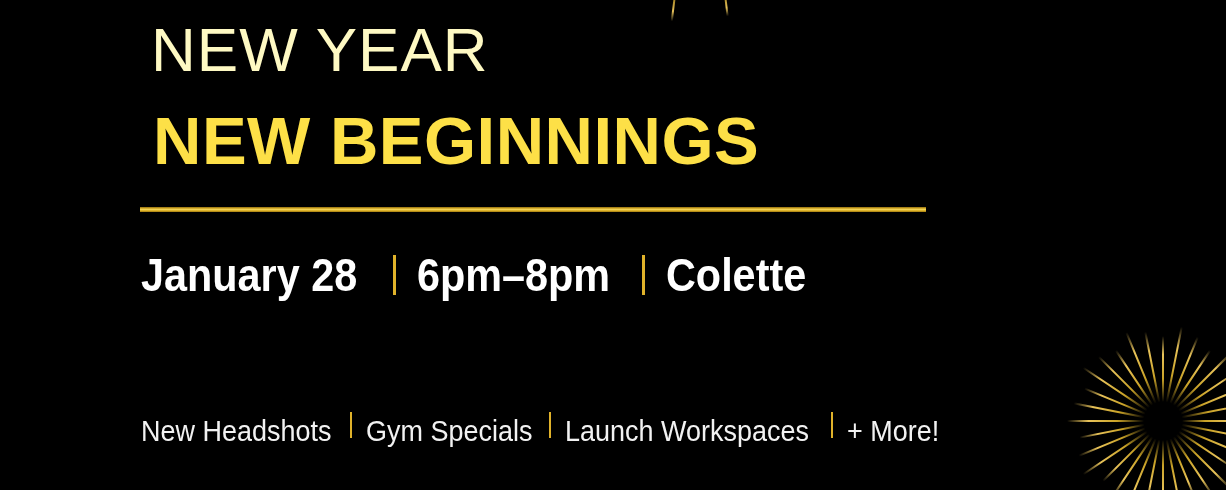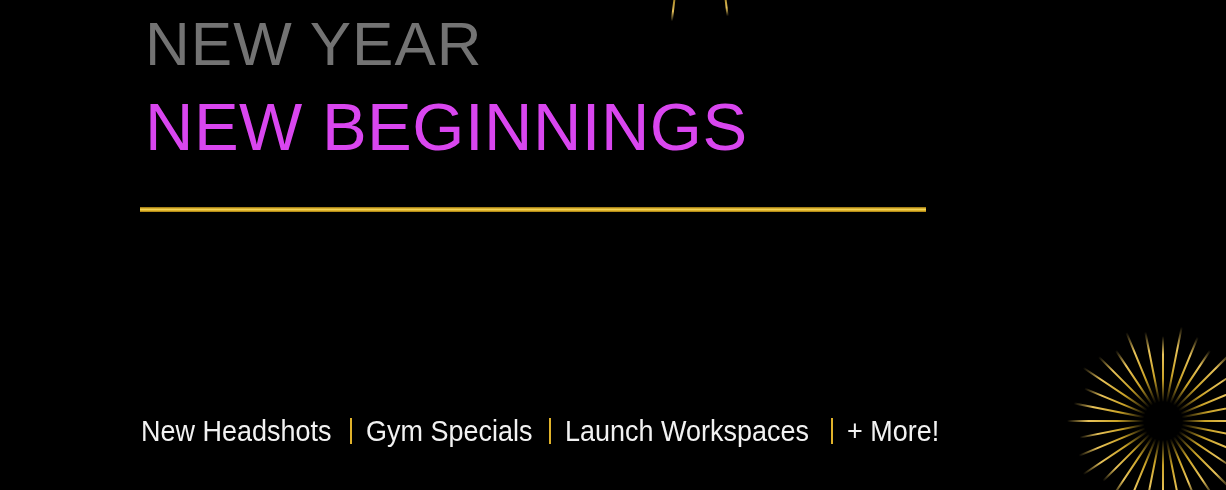--- a/index.html
+++ b/index.html
@@ -45,34 +45,34 @@
 
   
   .headline-block {
     position: absolute;
     left: 141px;
     top: 2px;
   }
   #headline-line-1 {
     font-size: 62px;
     font-weight: 300;
-    color: #737373;
+    color: #fef9c3;
     letter-spacing: 1px;
     line-height: 76px;
     white-space: nowrap;
-    margin: 4px;
+    margin: 10px;
   }
   #headline-line-2 {
     font-size: 67px;
-    font-weight: 400;
-    color: #d946ef;
+    font-weight: 700;
+    color: #fde047;
     letter-spacing: 0.5px;
     line-height: 82px;
     white-space: nowrap;
-    margin: 4px;
+    margin: 12px;
   }
 
   
   #gold-rule {
     position: absolute;
     left: 140px;
     top: 207px;
     width: 786px;
     height: 5px;
     background: linear-gradient(to bottom,
@@ -125,21 +125,20 @@
     transform-origin: left center;
     white-space: nowrap;
   }
 
   
   #features-line {
     position: absolute;
     left: 141px;
     top: 412px;
     display: flex;
-    align-items: center;
     white-space: nowrap;
   }
   .feature-text {
     font-size: 29px;
     font-weight: 400;
     color: #f2f2f2;
     line-height: 38px;
     transform: scaleX(0.93);
     transform-origin: left center;
   }
@@ -162,20 +161,27 @@
       <span class="ray" style="width: 36px; background: linear-gradient(to right, rgba(0, 0, 0, 0) 0%, rgb(154, 122, 30) 35%, rgb(232, 195, 90) 72%, rgba(0, 0, 0, 0) 100%); transform: rotate(97deg) translateX(196px);"></span>
     </div>
 
   <div class="headline-block">
     <div id="headline-line-1">NEW YEAR</div>
     <div id="headline-line-2">NEW BEGINNINGS</div>
   </div>
 
   <div id="gold-rule"></div>
 
+  <div id="detail-line">
+    <span class="detail-text">January 28</span>
+    <span class="sep-detail"></span>
+    <span class="detail-text">6pm–8pm</span>
+    <span class="sep-detail"></span>
+    <span class="detail-text">Colette</span>
+  </div>
 
 
   <div id="features-line">
     <span class="feature-text">New Headshots</span>
     <span class="sep-feature"></span>
     <span class="feature-text">Gym Specials</span>
     <span class="sep-feature"></span>
     <span class="feature-text">Launch Workspaces</span>
     <span class="sep-feature"></span>
     <span class="feature-text">+ More!</span>

